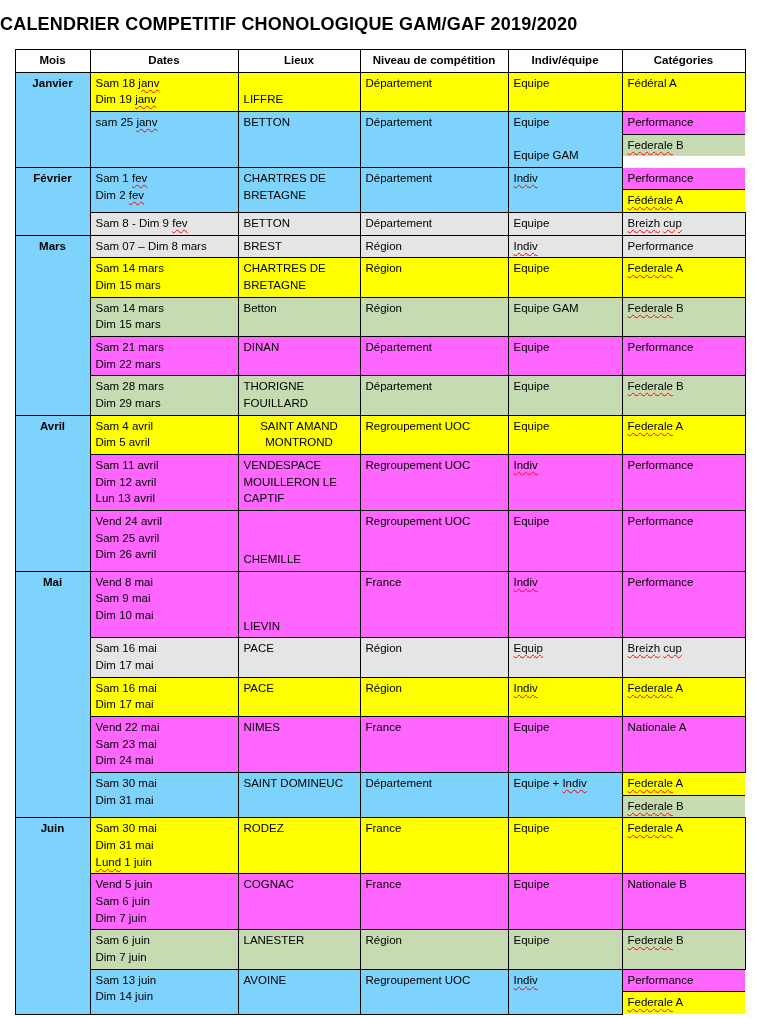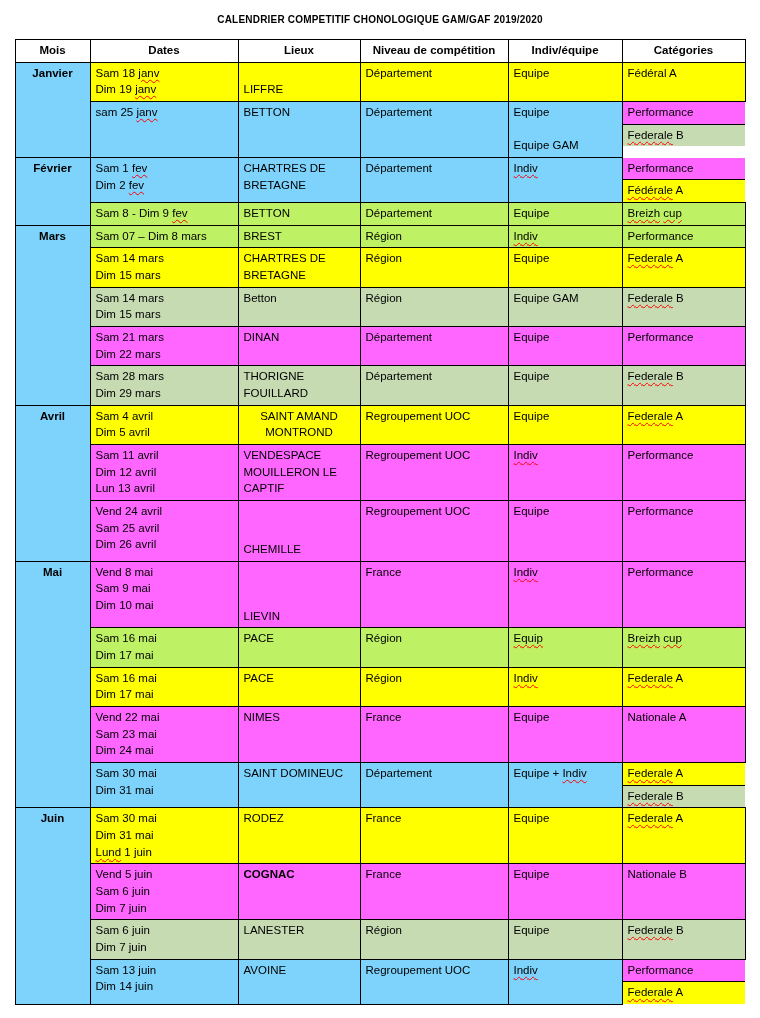--- a/index.html
+++ b/index.html
@@ -14,22 +14,22 @@
     color: #000000;
     overflow: hidden;
   }
   #page {
     position: relative;
     width: 760px;
     height: 1018px;
     box-sizing: border-box;
   }
   .doc-title {
-    text-align: center;
-    font-size: 10px;
+    text-align: left;
+    font-size: 18px;
     font-weight: bold;
     letter-spacing: 0.2px;
     padding-top: 14px;
     padding-bottom: 14px;
   }
   table.cal {
     border-collapse: collapse;
     margin: 0 auto;
     width: 730px;
     table-layout: fixed;
@@ -58,21 +58,21 @@
   col.c-cat    { width: 123px; }
 
   td.mois {
     text-align: center;
     font-weight: bold;
     font-size: 13px;
     vertical-align: top;
     padding-top: 5px;
   }
   .bg-yellow  { background: #ffff00; }
-  .bg-magenta { background: #bef264; }
+  .bg-magenta { background: #e5e5e5; }
   .bg-pink    { background: #ff66ff; }
   .bg-green   { background: #c6dbb2; }
   .bg-white   { background: #7dd3fc; }
 
   
   .sq {
     text-decoration: underline;
     text-decoration-style: wavy;
     text-decoration-color: #ff0000;
     text-decoration-thickness: 1px;
@@ -420,21 +420,21 @@
           </td>
           <td class="bg-yellow"><span><span class="sq">Federale</span> A</span></td>
         </tr>
         <tr>
           <td class="bg-pink">
             <span class="line">Vend 5 juin</span>
             <span class="line">Sam 6 juin</span>
             <span class="line">Dim 7 juin</span>
           </td>
           <td class="bg-pink">
-            <span style="white-space:normal;display:block;font-weight:bold;">COGNAC</span>
+            <span style="white-space:normal;display:block;">COGNAC</span>
           </td>
           <td class="bg-pink">
             <span class="line">France</span>
           </td>
           <td class="bg-pink">
             <span class="line">Equipe</span>
           </td>
           <td class="bg-pink"><span>Nationale B</span></td>
         </tr>
         <tr>

